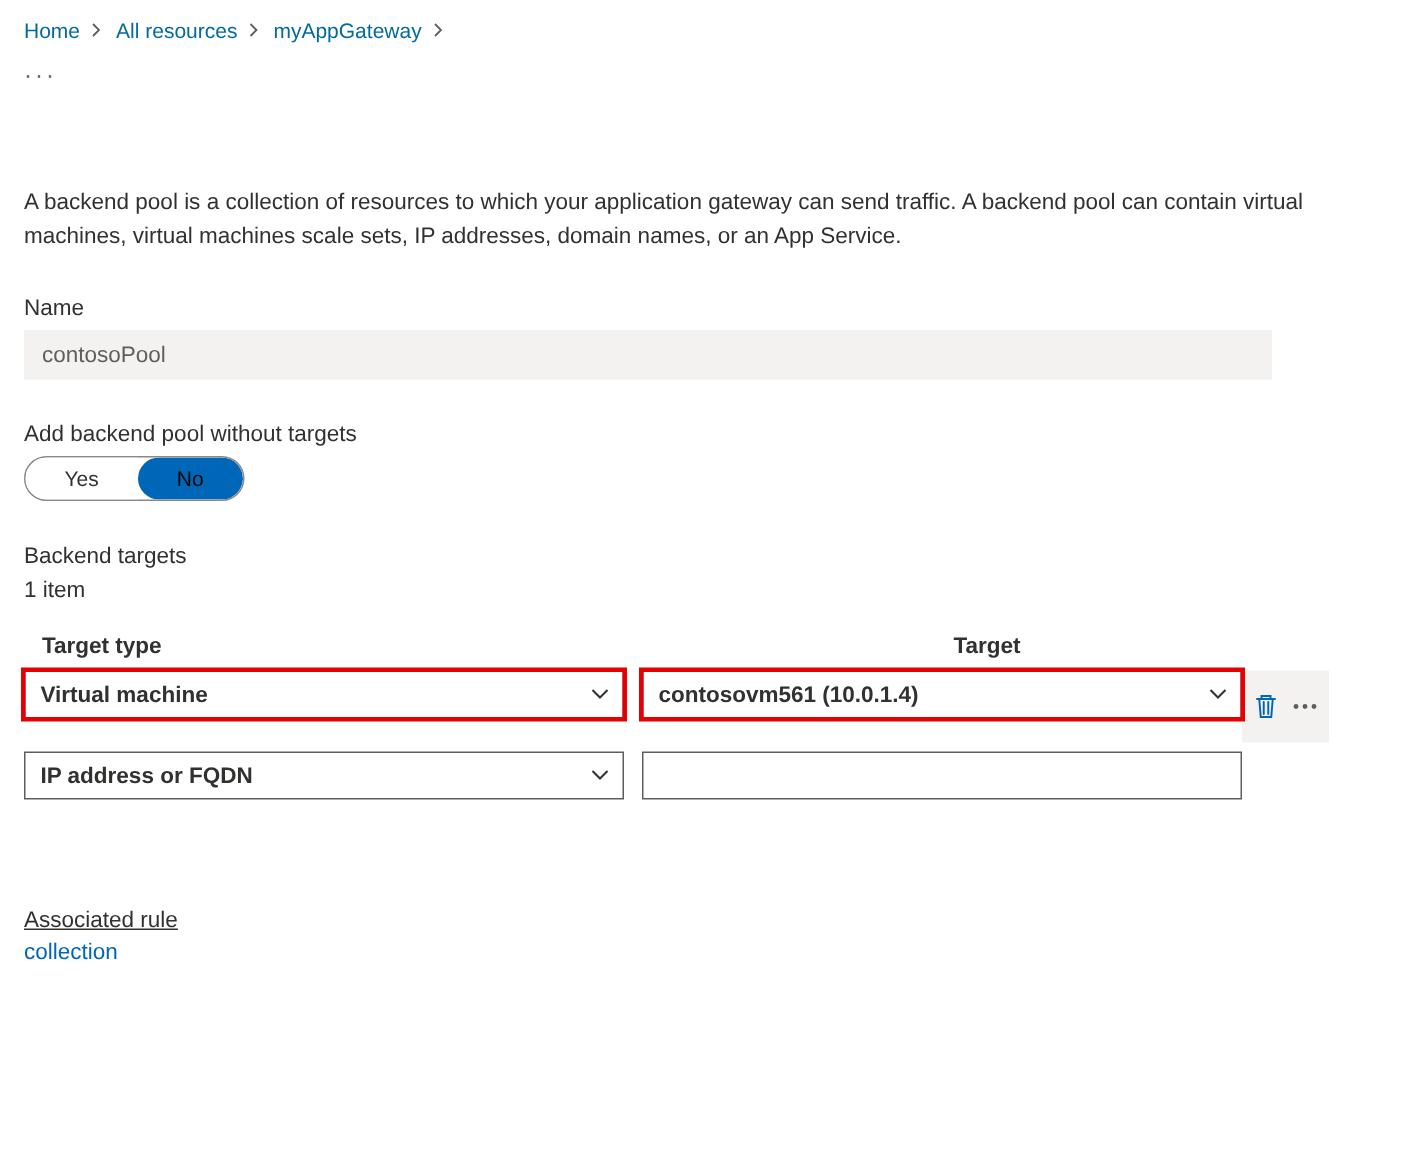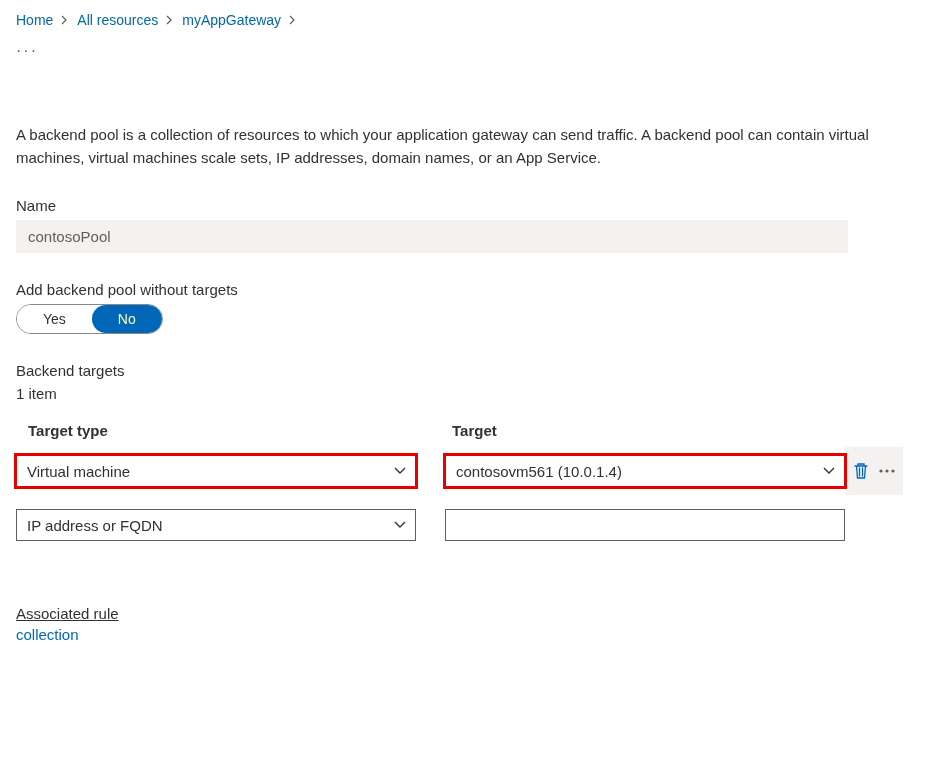--- a/index.html
+++ b/index.html
@@ -47,30 +47,30 @@
       display:flex; align-items:center; justify-content:center;
       font-size: 14px;
       cursor: pointer;
       background: #fff;
       color: #323130;
       border: none;
       height:28px;
     }
     .toggle-option.active {
       background: #0067b8;
-      color: #fef9c3;
+      color: #000000;
       border-radius: 18px;
     }
     .section-heading { font-size: 15px; margin-bottom: 6px; }
     .item-count { font-size: 15px; margin-bottom: 14px; }
     .targets-table { width: 900px; }
     .targets-header { display: flex; padding: 6px 0 8px 12px; }
     .col-type { width: 412px; font-weight: 600; font-size:15px; }
-    .col-target { width: 412px; font-weight: 600; font-size:15px; margin-left:12px; }
-    .targets-row { display: flex; align-items: center; height: 48px; gap: 29px; padding-left:0; }
+    .col-target { width: 412px; font-weight: 600; font-size:15px; margin-left:12px;text-align:center; }
+    .targets-row { display: flex; align-items: flex-start; height: 48px; gap: 12px; padding-left:0;font-weight:bold; }
     .targets-row.highlighted { }
     .targets-row.highlighted .dropdown { outline: 3px solid #e60000; outline-offset: -1px; }
     .dropdown {
       position: relative;
       width: 400px;
       height: 32px;
       border: 1px solid #605e5c;
       background: #fff;
       display: flex;
       align-items: center;

